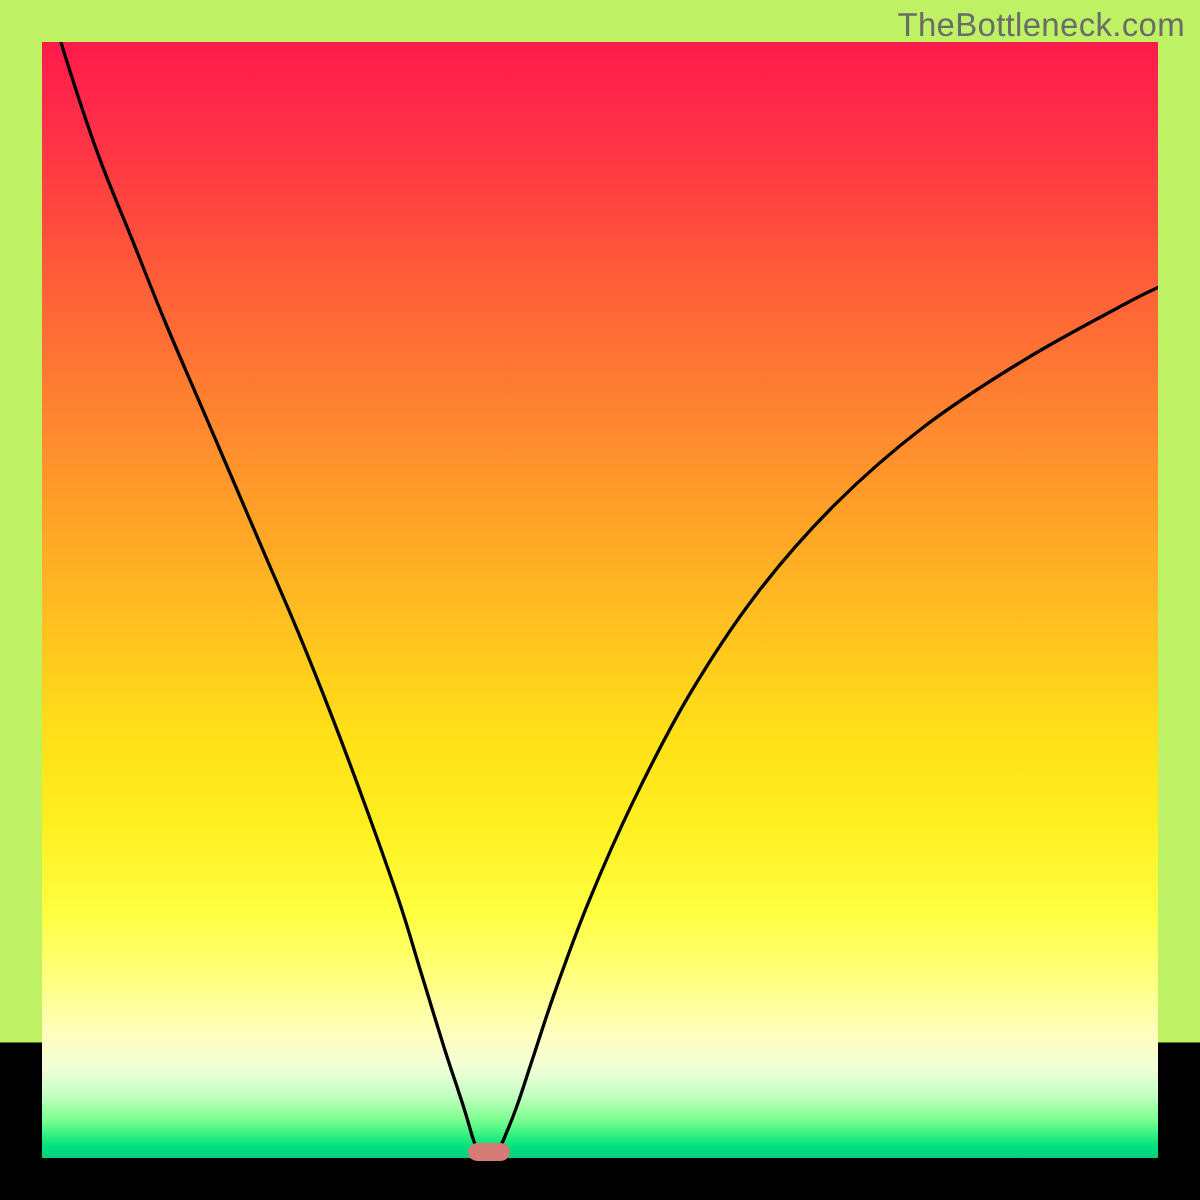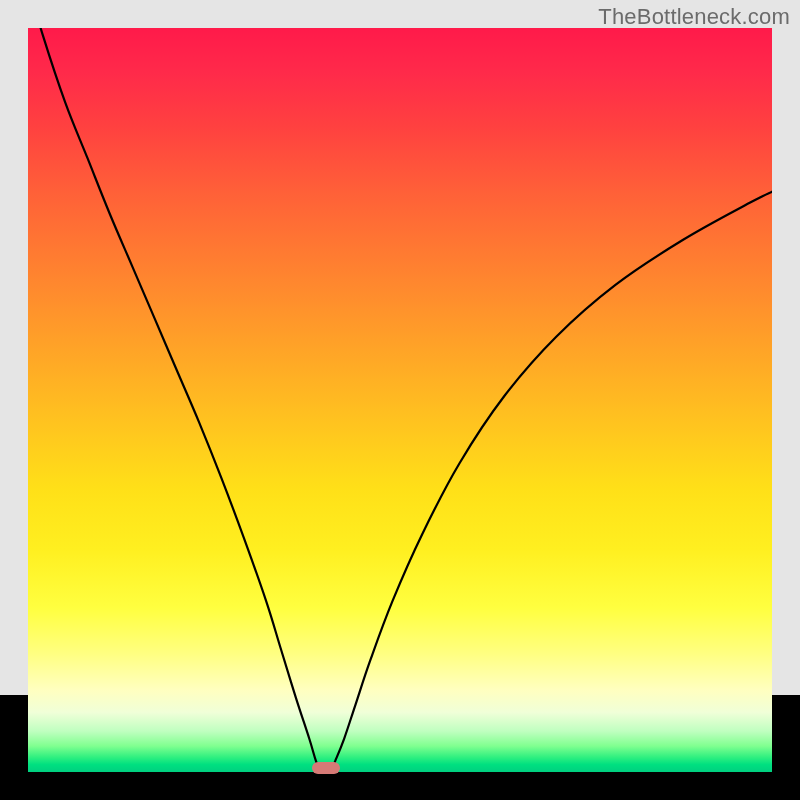--- a/index.html
+++ b/index.html
@@ -1,21 +1,21 @@
 <!DOCTYPE html>
 <html><head>
 <meta charset="utf-8">
 <style>
   * { margin: 0; padding: 0; box-sizing: border-box; }
   html, body { width: 800px; height: 800px; overflow: hidden; background: #000; }
   .frame {
     position: relative;
     width: 800px;
     height: 695px;
-    background: #e5e5e5;
+    background: #bef264;
   }
   .plot-area {
     position: absolute;
     left: 28px;
     top: 28px;
     width: 744px;
     height: 744px;
     background: linear-gradient(to bottom,
       #ff1a4a 0%,
       #ff2a4a 6%,

